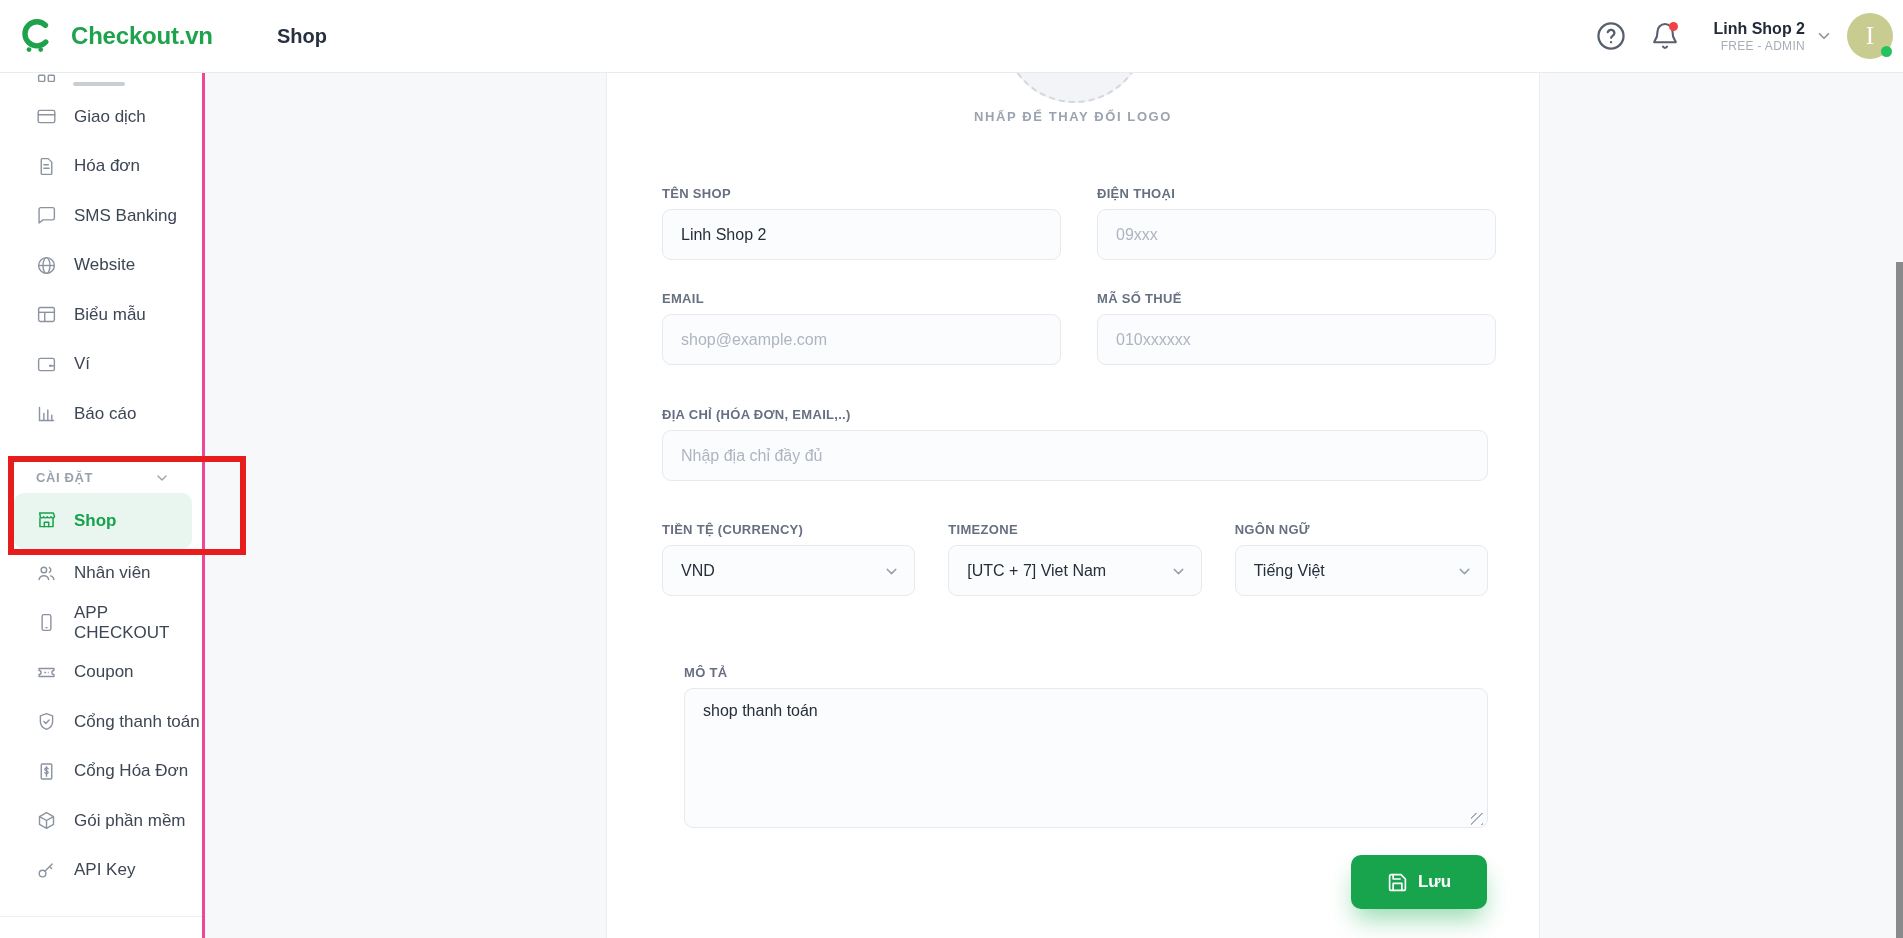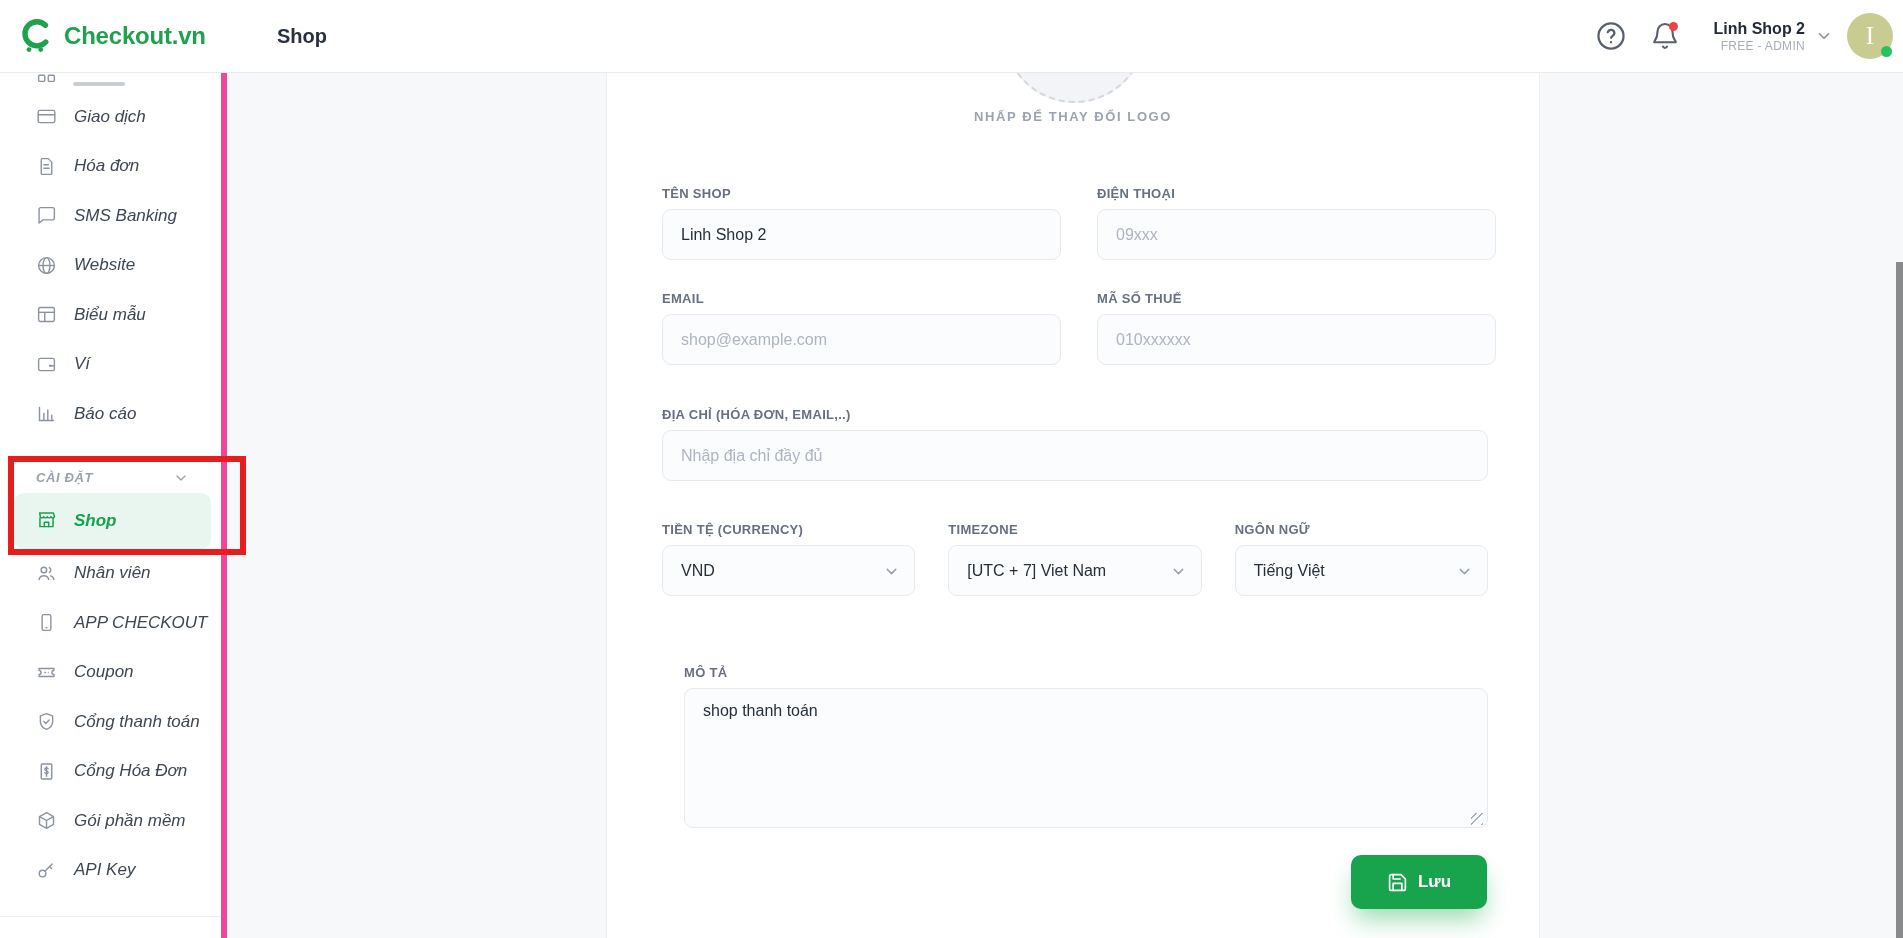--- a/index.html
+++ b/index.html
@@ -1,35 +1,35 @@
 <!DOCTYPE html>
 <html><head>
 <meta charset="utf-8">
 <style>
   * { margin:0; padding:0; box-sizing:border-box; }
   html,body { width:1903px; height:938px; overflow:hidden; font-family:"Liberation Sans", sans-serif; background:#f7f8fa; }
   .app { position:absolute; inset:0; width:1903px; height:938px; }
 
   
   .header { position:absolute; top:0; left:0; right:0; height:73px; background:#fff; border-bottom:1px solid #e9ebef; display:flex; align-items:center; z-index:20; }
-  .logo { width:251px; padding-left:16px; display:flex; align-items:center; gap:10px; }
+  .logo { width:251px; padding-left:16px; display:flex; align-items:center; gap:17px; }
   .brand { font-size:24px; font-weight:700; color:#1fa24c; letter-spacing:-0.2px; }
   .page-title { margin-left:26px; font-size:20px; font-weight:700; color:#27303f; }
   .header-spacer { flex:1; }
   .icon-btn { width:40px; height:40px; display:flex; align-items:center; justify-content:center; position:relative; margin-right:14px; cursor:pointer; }
   .bell-dot { position:absolute; top:6px; right:7px; width:9px; height:9px; border-radius:50%; background:#f04343; }
   .user-block { text-align:right; margin:0 10px 0 14px; line-height:1.25; }
   .user-name { font-size:16px; font-weight:700; color:#222b38; }
   .user-plan { font-size:12px; color:#a7aeb9; letter-spacing:.3px; }
   .user-chevron { margin-right:14px; display:flex; }
   .avatar { width:46px; height:46px; border-radius:50%; background:#c9cc90; color:#fff; display:flex; align-items:center; justify-content:center; font-family:"Liberation Serif", serif; font-size:25px; position:relative; margin-right:10px; cursor:pointer; }
   .avatar-dot { position:absolute; right:1px; bottom:2px; width:11px; height:11px; border-radius:50%; background:#23c45e; }
 
   
-  .sidebar { position:absolute; top:73px; left:0; bottom:0; width:227px; background:#fff; border-right:6px solid #ec4899; z-index:10;font-style:italic; }
+  .sidebar { position:absolute; top:73px; left:0; bottom:0; width:205px; background:#fff; border-right:3px solid #ec4899; z-index:10; }
   .partial-item { height:19px; position:relative; overflow:hidden; }
   .partial-item svg { position:absolute; left:36px; top:-10px; color:#8b93a0; }
   .partial-item .frag { position:absolute; left:73px; top:9px; width:52px; height:4px; border-radius:2px; background:#c9cdd4; }
   .side-item { height:49.5px; display:flex; align-items:center; padding-left:36px; gap:17px; font-size:17px; color:#3d4654; cursor:pointer; }
   .side-item .ic { width:21px; height:21px; color:#8b93a0; display:flex; }
   .settings-header { margin-top:24px; height:30px; display:flex; align-items:center; padding:0 32px 0 36px; font-size:13px; font-weight:700; color:#99a1ad; letter-spacing:.6px; cursor:pointer; }
   .settings-header .hdr-label { flex:1; }
   .side-item.active { height:56px; margin:0 10px 0 14px; padding-left:22px; border-radius:10px; background:#e9f6ef; color:#17a24c; font-weight:700; }
   .side-item.active .ic { color:#17a24c; }
   .side-divider { margin-top:21px; border-top:1px solid #eceef1; height:0; }

